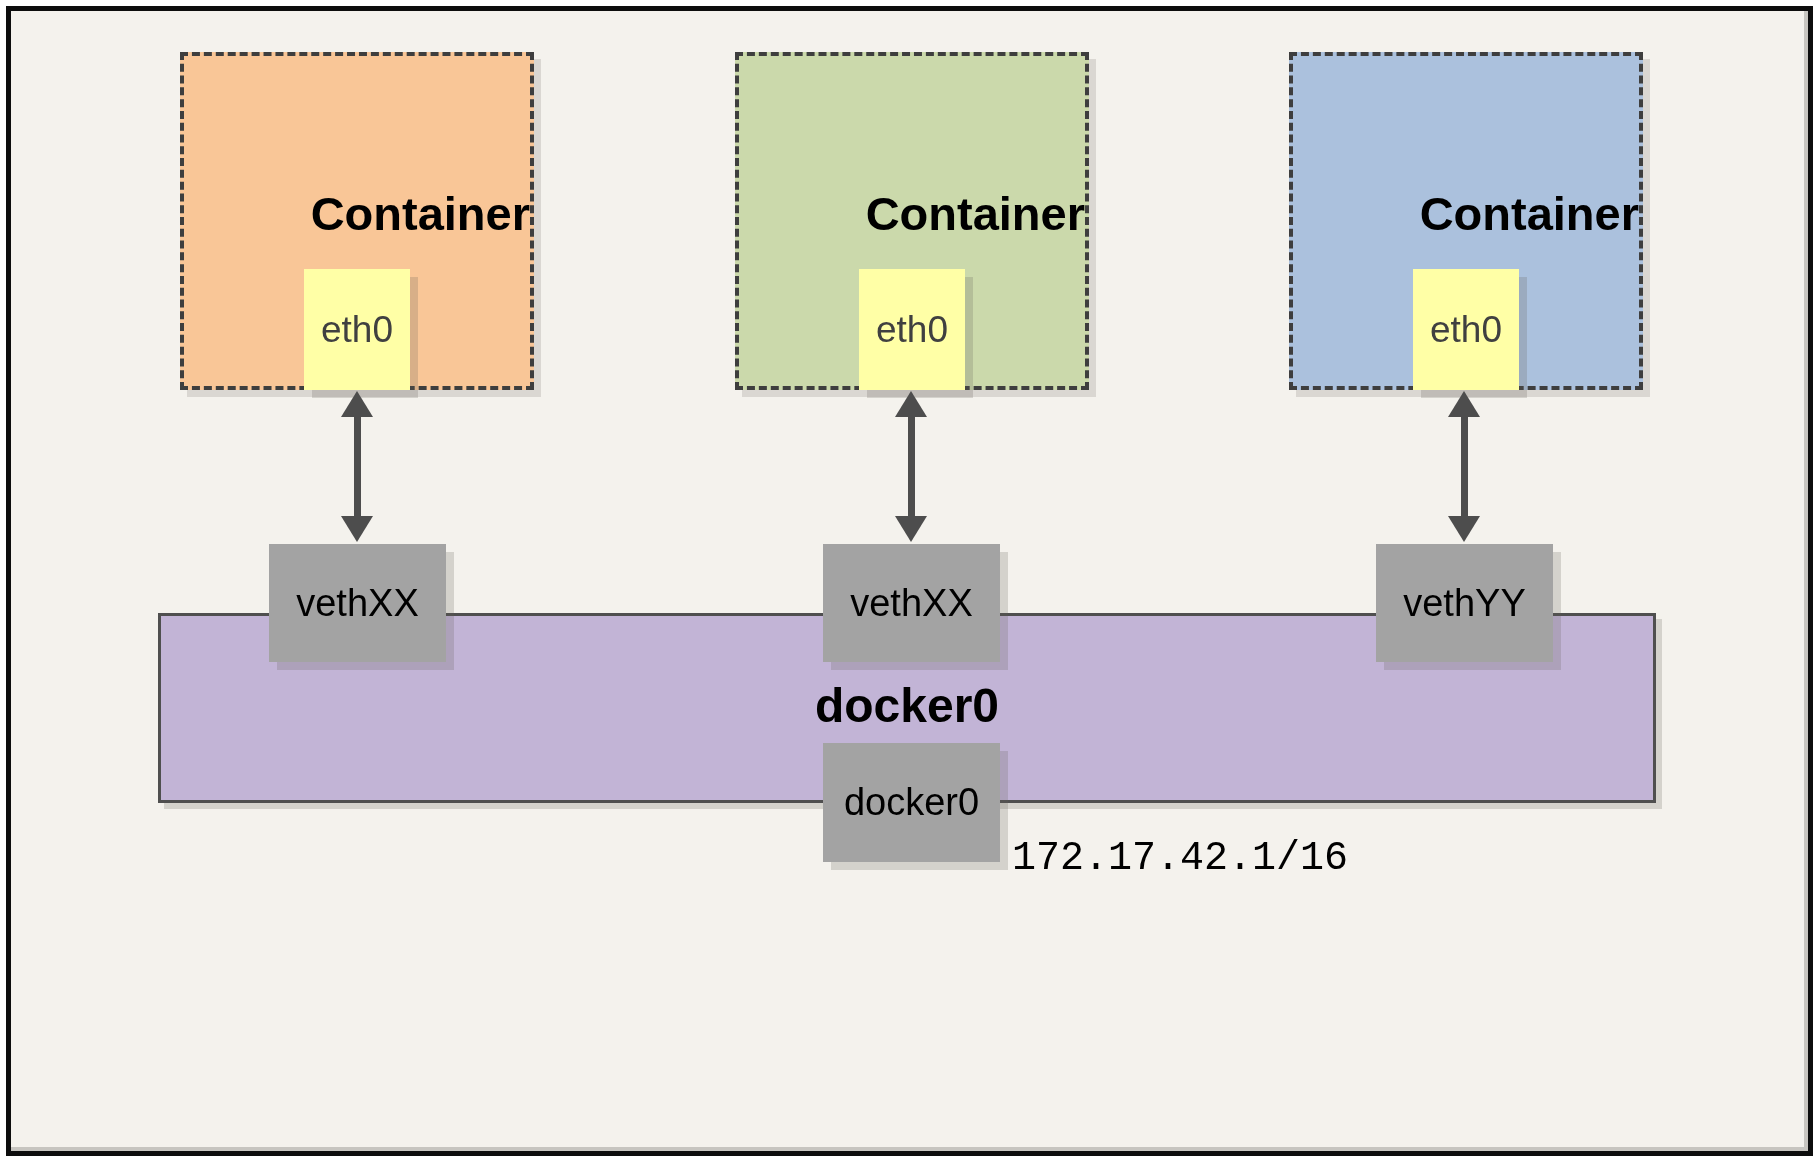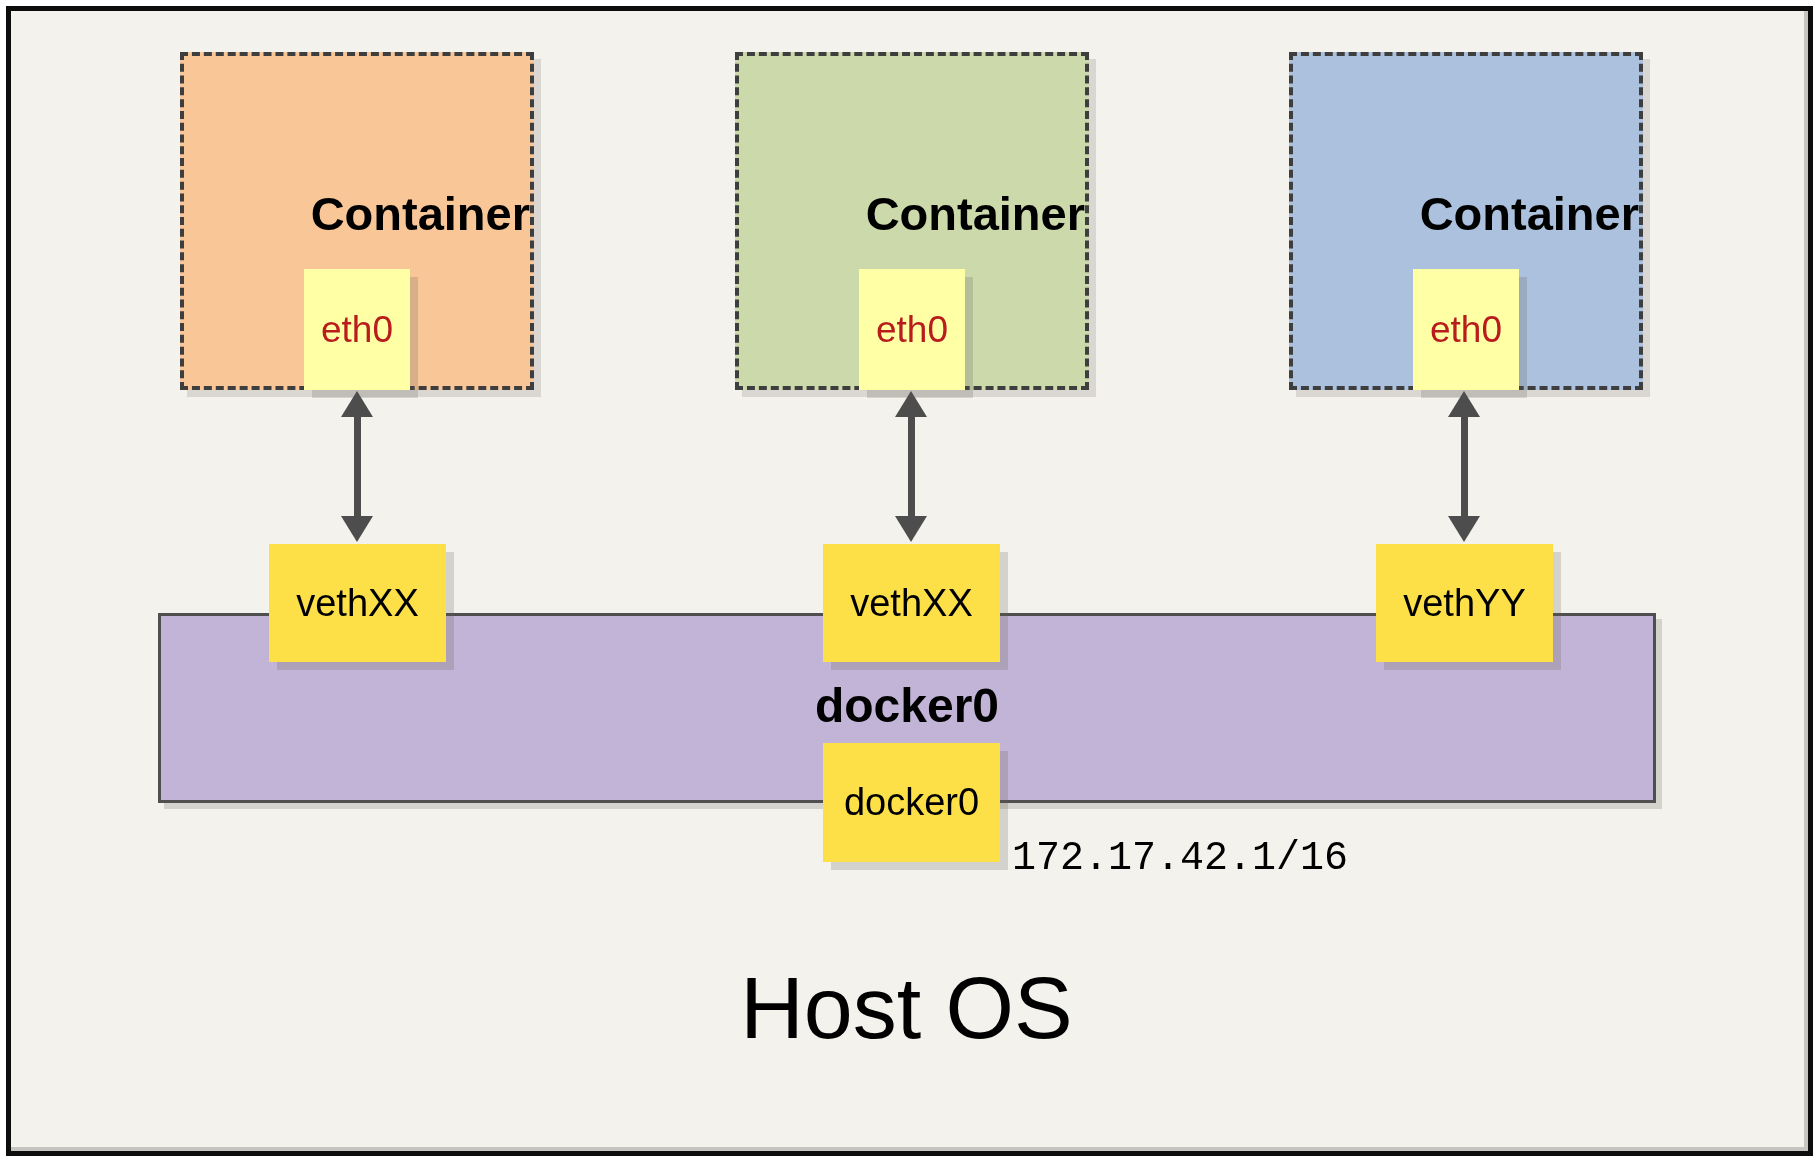--- a/index.html
+++ b/index.html
@@ -34,21 +34,21 @@
   .cbox-label {
     position:absolute; top:130px; left:0; right:0;
     text-align:right; font-weight:bold; font-size:47px; color:#000;
   }
   .eth-box {
     position:absolute; bottom:-4px; left:50%; margin-left:-53px;
     width:106px; height:121px;
     background:#FFFFA6;
     box-shadow:8px 8px 0 rgba(99,95,88,0.22);
     display:flex; align-items:center; justify-content:center;
-    font-size:37px; color:#b91c1c;margin-top:48px;
+    font-size:37px; color:#404040;margin-top:48px;
   }
 
   
   .arrow {
     position:absolute; top:391px; width:32px; height:151px;
     display:flex; flex-direction:column; align-items:center;
     z-index:2;
   }
   .arrow.a1 { left:341px; }
   .arrow.a2 { left:895px; }
@@ -75,21 +75,21 @@
   }
   .bridge-label {
     position:absolute; left:158px; top:678px; width:1498px;
     text-align:center; font-weight:bold; font-size:48px; color:#000;
     z-index:2;
   }
 
   
   .note {
     position:absolute;
-    background:#fde047;
+    background:#a3a3a3;
     box-shadow:8px 8px 0 rgba(99,95,88,0.22);
     display:flex; align-items:center; justify-content:center;
     font-size:38px; color:#000;
     z-index:3;
   }
   .veth { top:544px; width:177px; height:118px; }
   .veth.v1 { left:269px; }
   .veth.v2 { left:823px; }
   .veth.v3 { left:1376px; }
   .docker0-box { left:823px; top:743px; width:177px; height:119px; }
@@ -159,15 +159,14 @@
   </div>
   <div class="note veth v3">
     <span>vethYY</span>
   </div>
 
   <div class="note docker0-box">
     <span>docker0</span>
   </div>
   <div class="ip-label">172.17.42.1/16</div>
 
-  <div class="host-label">Host OS</div>
 
 </div>
 
 </body></html>

